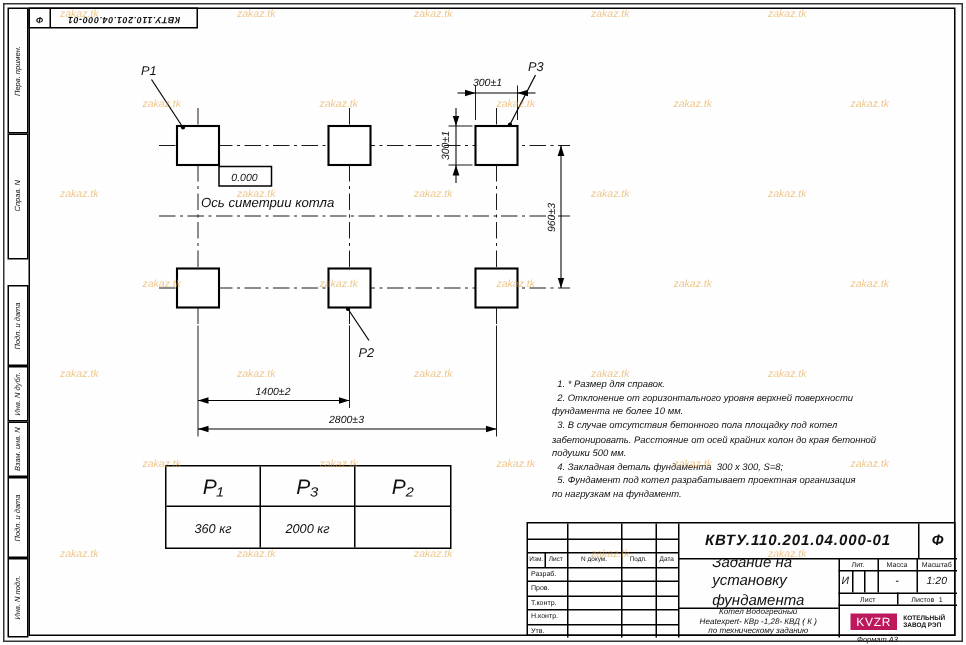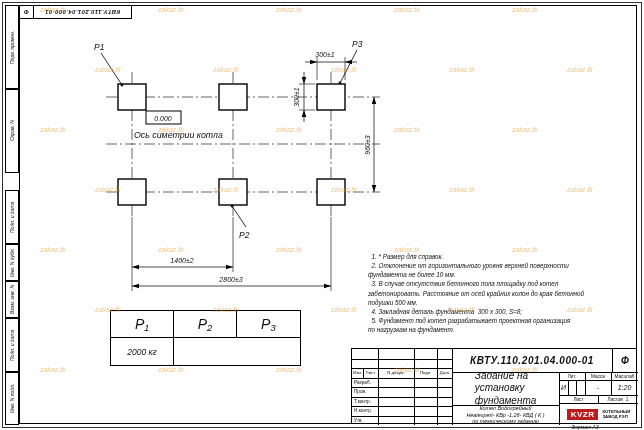--- a/index.html
+++ b/index.html
@@ -52,21 +52,21 @@
   .tb-cell{position:absolute;display:flex;align-items:center;justify-content:center;
       box-sizing:border-box;overflow:hidden;}
   .f42{font-size:4.3px;}
   .f46{font-size:4.7px;}
   .tb-role{justify-content:flex-start;padding-left:2px;font-size:4.7px;}
   .tb-doc{font-size:10px;font-weight:bold;font-style:italic;letter-spacing:.6px;}
   .tb-f{font-size:10px;font-weight:bold;font-style:italic;}
   .tb-title{font-size:10px;font-style:italic;text-align:left;white-space:pre-line;line-height:1.25;}
   .tb-product{font-size:5.4px;font-style:italic;text-align:center;white-space:pre-line;line-height:1.2;}
   .tb-val{font-size:7px;font-style:italic;}
-  .logo{background:#b91c1c;color:#fff;font-weight:bold;font-size:8px;padding:1px 4px;letter-spacing:.5px;}
+  .logo{background:#be185d;color:#fff;font-weight:normal;font-size:8px;padding:1px 4px;letter-spacing:.5px;}
   .company-name{font-size:4.3px;font-weight:bold;white-space:pre-line;line-height:1.25;text-align:left;}
   .format-note{position:absolute;left:540px;top:423.5px;width:90px;height:6px;
       font-size:5px;font-style:italic;text-align:center;line-height:6px;}
   
   .wm-layer{position:absolute;left:0;top:0;width:644px;height:430px;pointer-events:none;z-index:99;}
   .wm{position:absolute;font-size:7px;font-style:italic;opacity:.55;}
 </style>
 </head>
 <body>
 
@@ -163,22 +163,23 @@
 фундамента не более 10 мм.
   3. В случае отсутствия бетонного пола площадку под котел
 забетонировать. Расстояние от осей крайних колон до края бетонной
 подушки 500 мм.
   4. Закладная деталь фундамента  300 х 300, S=8;
   5. Фундамент под котел разрабатывает проектная организация
 по нагрузкам на фундамент.</div>
 
   <div class="load-table">
     <div class="cell hdr">Р₁</div>
+    <div class="cell hdr">Р₃</div>
     <div class="cell hdr">Р₂</div>
-    <div class="cell hdr">Р₃</div>
+    <div class="cell val v">360 кг</div>
     <div class="cell val v">2000 кг</div>
   </div>
 
   <div class="title-block">
 
     <div class="vl" style="left:26px;top:0;height:76px"></div>
     <div class="vl" style="left:62px;top:0;height:76px"></div>
     <div class="vl" style="left:85px;top:0;height:76px"></div>
     <div class="vl" style="left:100px;top:0;height:76px"></div>
     <div class="vl" style="left:11px;top:19px;height:9.5px"></div>

